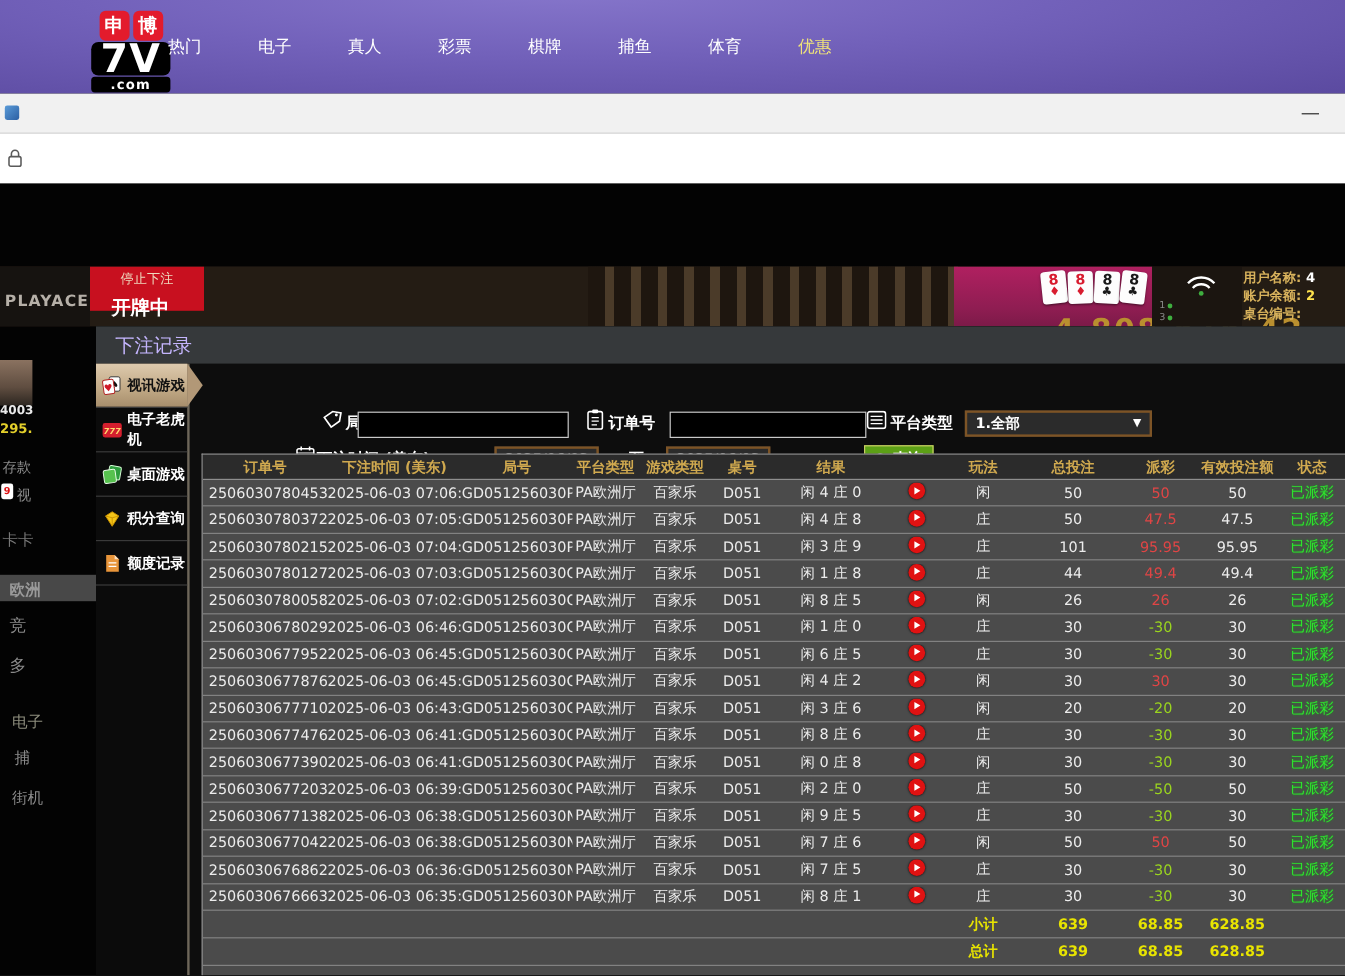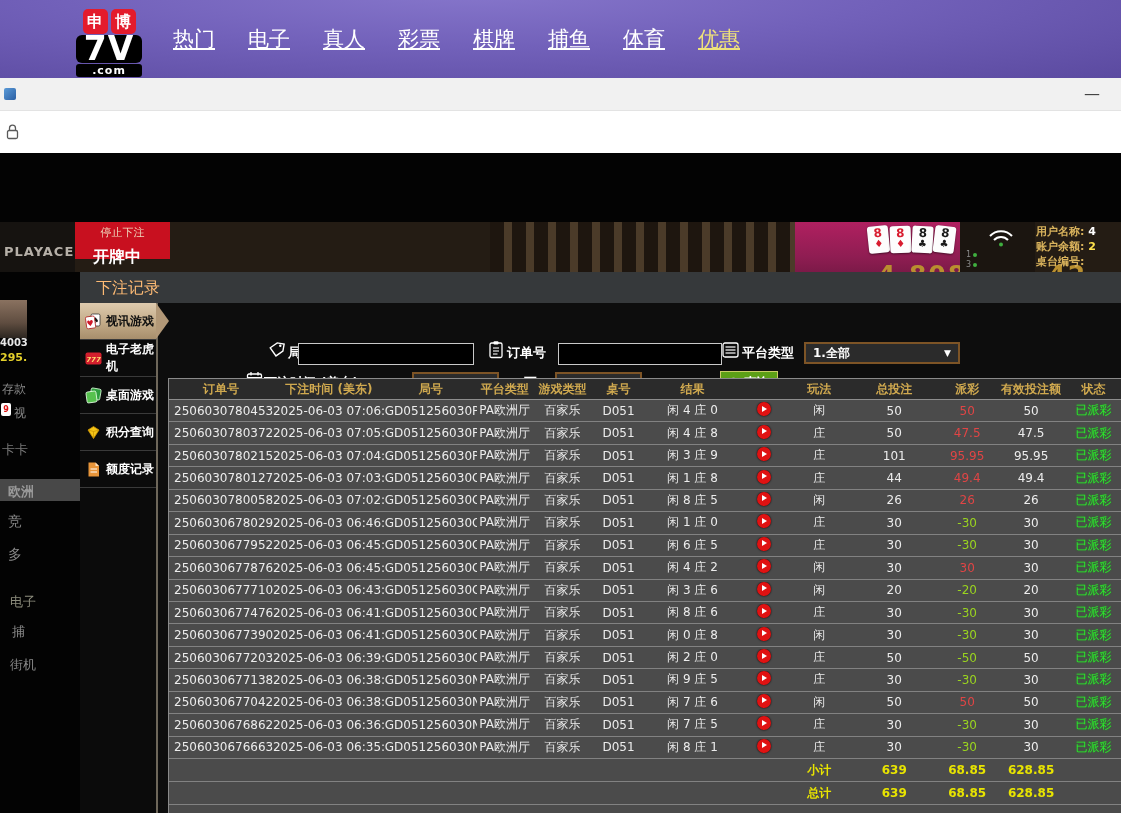--- a/index.html
+++ b/index.html
@@ -10,21 +10,21 @@
     background:radial-gradient(ellipse at 42% -10%, #8676cb 0%, #7261ba 45%, #5b4aa0 100%);}
   .logo{position:absolute;left:76px;top:9px;width:66px;text-align:center;}
   .logo-row{display:flex;gap:3px;justify-content:center;}
   .logo-sq{width:25px;height:25px;background:#e31b2c;border-radius:5px;color:#fff;font-weight:bold;
     font-size:16px;line-height:25px;text-align:center;}
   .logo-main{margin-top:1px;background:#000;border-radius:6px;color:#fff;font-weight:bold;
     font-size:33px;line-height:28px;letter-spacing:1px;}
   .logo-suffix{margin-top:1px;background:#000;border-radius:3px;color:#fff;font-weight:bold;
     font-size:11px;line-height:13px;letter-spacing:1px;}
   .menu{position:absolute;left:140px;top:0;height:78px;display:flex;align-items:center;}
-  .menu-item{width:75px;text-align:right;color:#fff;font-size:21px;cursor:pointer;text-decoration:underline;}
+  .menu-item{width:75px;text-align:left;color:#fff;font-size:14px;cursor:pointer;}
   .menu-item.active{color:#efe27a;}
   
   .titlebar{position:absolute;left:0;top:78px;width:1121px;height:32px;background:#f1f1f1;
     border-bottom:1px solid #e3e3e3;}
   .tb-icon{position:absolute;left:4px;top:10px;width:12px;height:12px;border-radius:2px;
     background:linear-gradient(135deg,#5a9bd8,#2b5fa3);}
   .tb-title{position:absolute;left:22px;top:7px;font-size:15px;color:#4c4c4c;}
   .tb-min{position:absolute;right:21px;top:6px;font-size:16px;color:#444;cursor:pointer;}
   
   .urlbar{position:absolute;left:0;top:111px;width:1121px;height:42px;background:#fff;}
@@ -81,21 +81,21 @@
   .f6{left:8px;top:360px;font-size:14px;}
   .f7{left:8px;top:393px;font-size:14px;}
   .f8{left:10px;top:440px;font-size:13px;color:#8d8d7d;}
   .f9{left:12px;top:470px;font-size:13px;}
   .f10{left:10px;top:503px;font-size:13px;}
   .mini-card{position:absolute;left:1px;top:250px;width:10px;height:13px;background:#fff;border-radius:2px;
     color:#d11;font-size:8px;line-height:13px;text-align:center;font-weight:bold;}
   
   .modal{position:absolute;left:80px;top:272px;width:1041px;height:541px;background:#0d0d0d;}
   .modal-header{position:absolute;left:0;top:0;width:100%;height:31px;background:#36393b;
-    color:#fdba74;font-size:16px;line-height:31px;padding-left:16px;box-sizing:border-box;}
+    color:#c4b5fd;font-size:16px;line-height:31px;padding-left:16px;box-sizing:border-box;}
   
   .sidebar{position:absolute;left:0;top:31px;width:76px;bottom:0;background:#0b0b0b;
     border-right:2px solid #6e675a;}
   .side-item{position:relative;height:36px;border-bottom:1px solid #3a3a3a;display:flex;
     align-items:center;gap:4px;padding-left:5px;color:#fff;font-size:12px;font-weight:bold;cursor:pointer;}
   .side-item.active{background:linear-gradient(180deg,#ddcaae 0%,#c3ab88 55%,#a78e6c 100%);color:#111;}
   .side-item.active::after{content:"";position:absolute;right:-13px;top:0;width:0;height:0;z-index:4;
     border-top:18px solid transparent;border-bottom:18px solid transparent;border-left:13px solid #b29877;}
   .side-icon{flex:0 0 17px;height:17px;}
   

